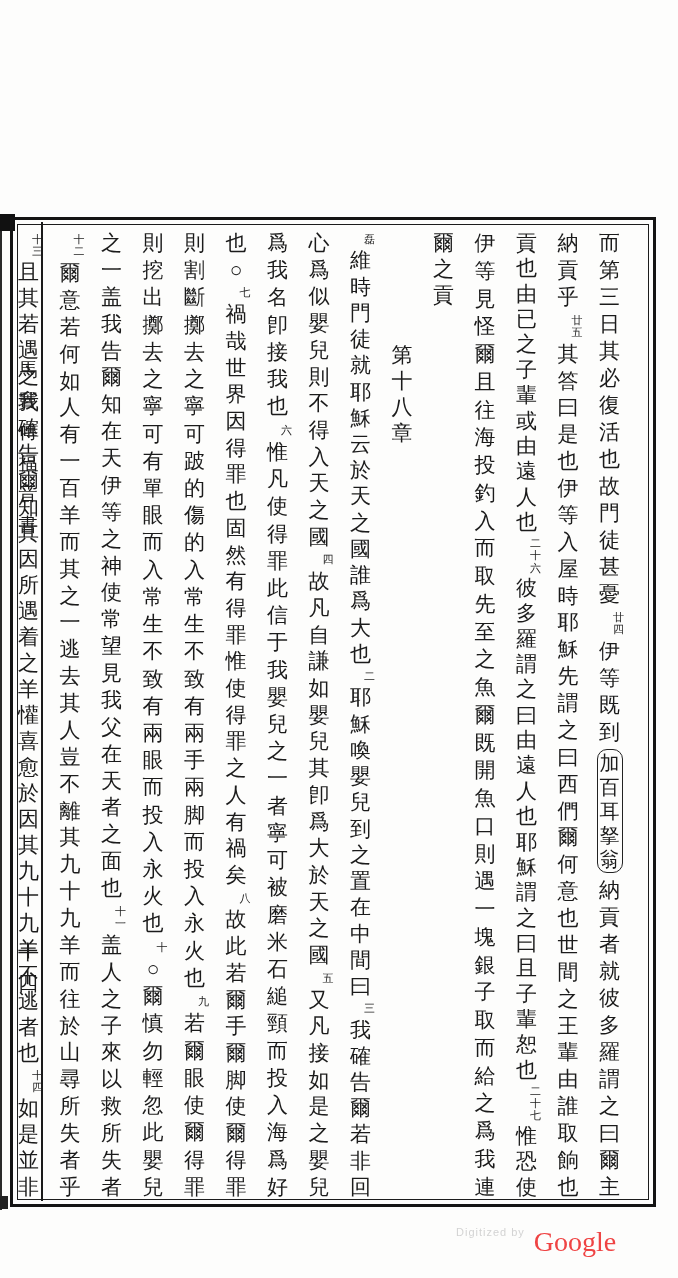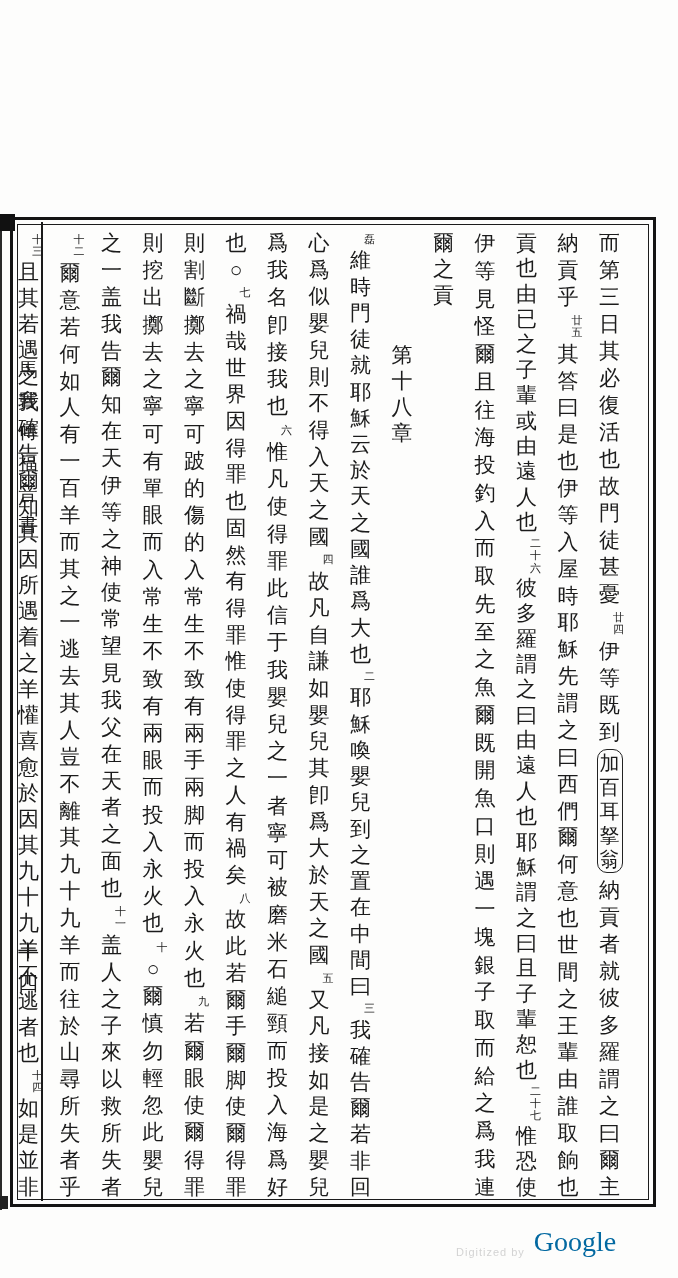--- a/index.html
+++ b/index.html
@@ -62,25 +62,25 @@
   .verse span { font-size:11px; line-height:1.1; }
   .proper {
     display:flex; flex-direction:column; align-items:center; gap:4px;
     border:1.5px solid #222; border-radius:10px; padding:3px 2px;
   }
   .proper .ch { font-size:20px; }
 
   
   .watermark {
     position:absolute; left:456px; top:1226px;
-    display:flex; align-items:flex-end; gap:9px;
+    display:flex; align-items:flex-start; gap:9px;
   }
   .wm-prefix { font-size:11px; color:#d3d3d3; letter-spacing:1px;
                font-family:"Liberation Sans", sans-serif; }
-  .wm-brand  { font-size:28px; color:#0369a1; font-family:"Liberation Serif", serif; }
+  .wm-brand  { font-size:28px; color:#ef4444; font-family:"Liberation Serif", serif; }
 </style>
 </head>
 <body>
 
 <div class="page">
 
   <div class="edge-line"></div>
   <div class="edge-blob-top"></div>
   <div class="edge-blob-bottom"></div>
 

